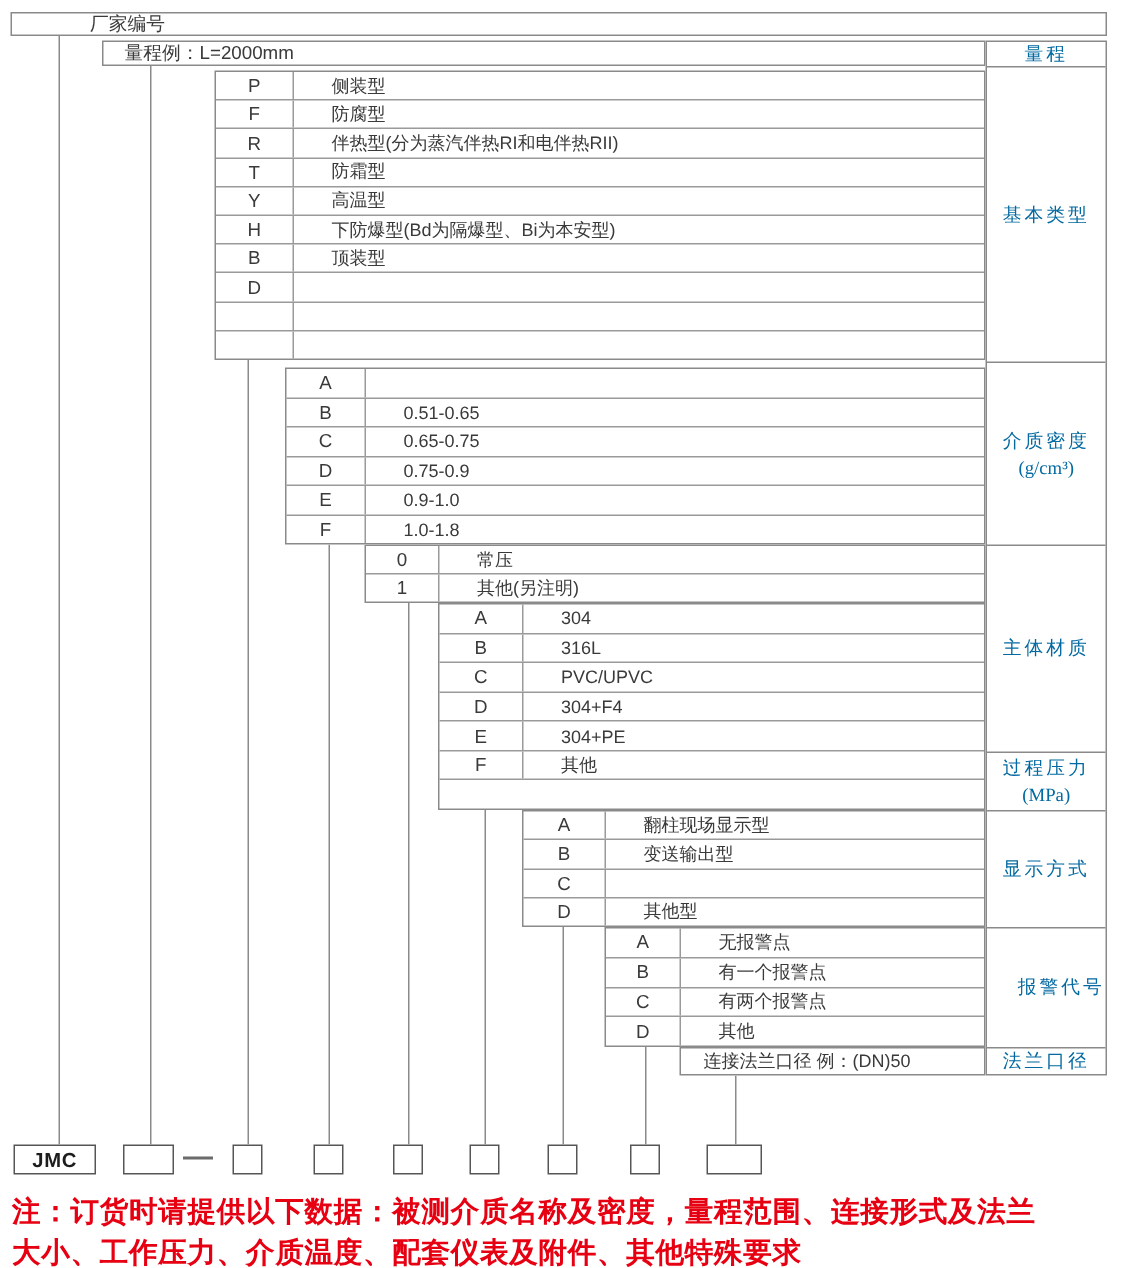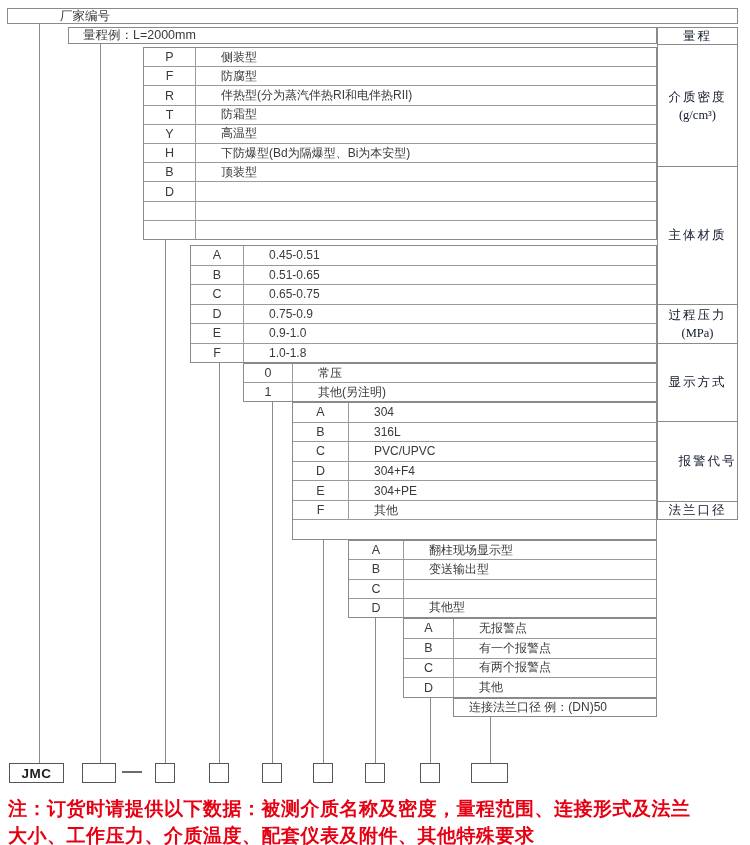--- a/index.html
+++ b/index.html
@@ -27,21 +27,21 @@
   .tbl .row { flex:1 1 0; display:flex; align-items:stretch; }
   .tbl .row + .row { border-top:1px solid #9a9a9a; }
   .tbl .code { display:flex; align-items:center; justify-content:center;
                border-right:1px solid #9a9a9a; font-size:12.5px; }
   .tbl .desc { flex:1; display:flex; align-items:center; padding-left:25px; font-size:12px; }
   .tbl .row.noDiv .code { border-right:none; }
 
   
   .catcol { position:absolute; border:1px solid #8a8a8a; background:#fff; }
   .catcell { display:flex; flex-direction:column; align-items:center; justify-content:center;
-             font-family:"Liberation Serif","DejaVu Serif",serif; font-size:12.5px; color:#0f172a; }
+             font-family:"Liberation Serif","DejaVu Serif",serif; font-size:12.5px; color:#0369a1; }
   .catcell + .catcell { border-top:1px solid #8a8a8a; }
   .catcell .cat { letter-spacing:2px; }
   .catcell .unit { letter-spacing:0; margin-top:2px; }
 
   
   .cbox { position:absolute; border:1.5px solid #565656; background:#fff;
           display:flex; align-items:center; justify-content:center; }
   .cbox.prefix { font-weight:bold; font-size:13.5px; color:#1d1d1d; letter-spacing:0.5px; }
   .dash { position:absolute; background:#6b6b6b; }
 
@@ -110,21 +110,20 @@
     </div>
     <div class="row">
       <div class="code" style="width:52px;"></div>
       <div class="desc"></div>
     </div>
   </div>
 
   <div class="tbl" style="left:190px;top:245px;width:467px;height:118px;">
     <div class="row">
       <div class="code" style="width:53px;">A</div>
-      <div class="desc">0.45-0.51</div>
     </div>
     <div class="row">
       <div class="code" style="width:53px;">B</div>
       <div class="desc">0.51-0.65</div>
     </div>
     <div class="row">
       <div class="code" style="width:53px;">C</div>
       <div class="desc">0.65-0.75</div>
     </div>
     <div class="row">
@@ -220,20 +219,23 @@
     </div>
   </div>
 
   <div class="box toprow" style="left:453px;top:698px;width:204px;height:19px;padding-left:15px;font-size:12px;">
     <span>连接法兰口径 例：(DN)50</span>
   </div>
 
   <div class="catcol" style="left:657px;top:27px;width:81px;">
     <div class="catcell" style="height:16px;">
       <span class="cat">量程</span>
+    </div>
+    <div class="catcell" style="height:197px;">
+      <span class="cat">基本类型</span>
     </div>
     <div class="catcell" style="height:122px;">
       <span class="cat">介质密度</span>
       <span class="unit">(g/cm³)</span>
     </div>
     <div class="catcell" style="height:138px;">
       <span class="cat">主体材质</span>
     </div>
     <div class="catcell" style="height:39px;">
       <span class="cat">过程压力</span>

